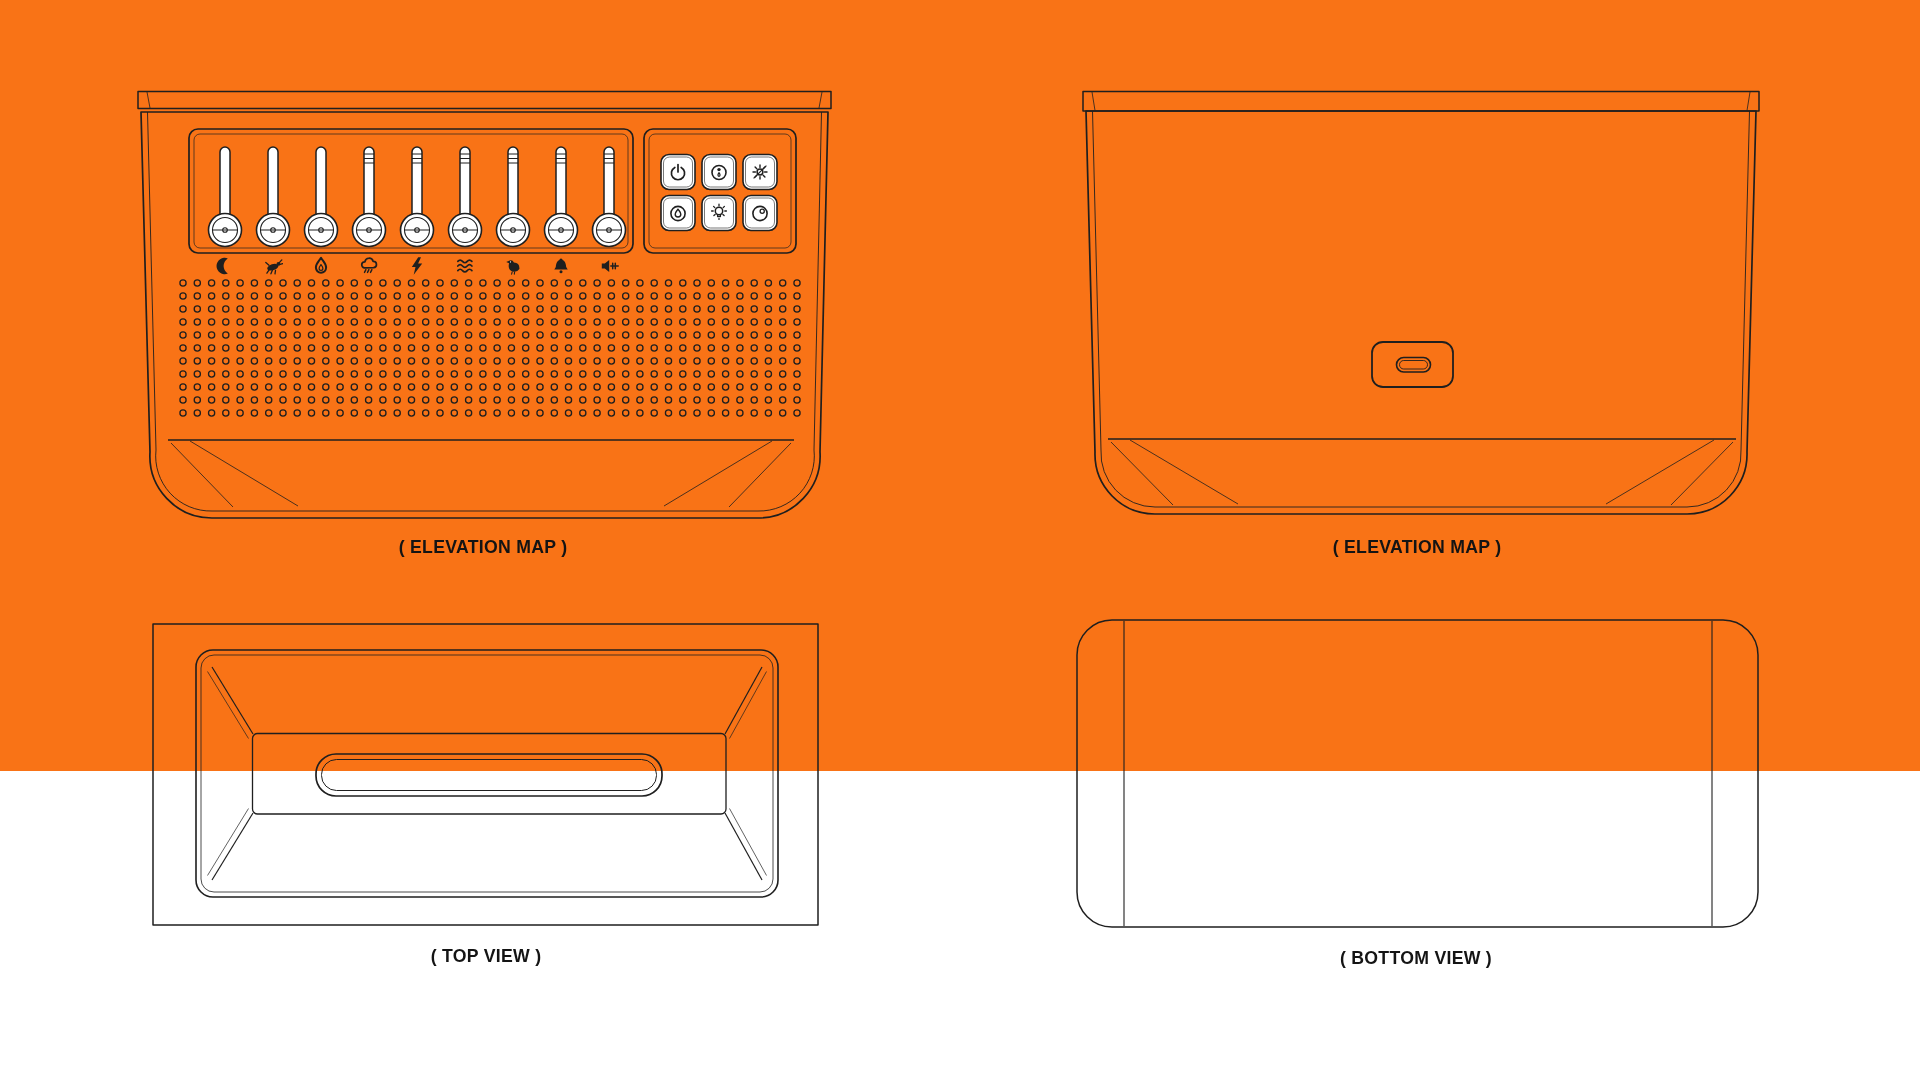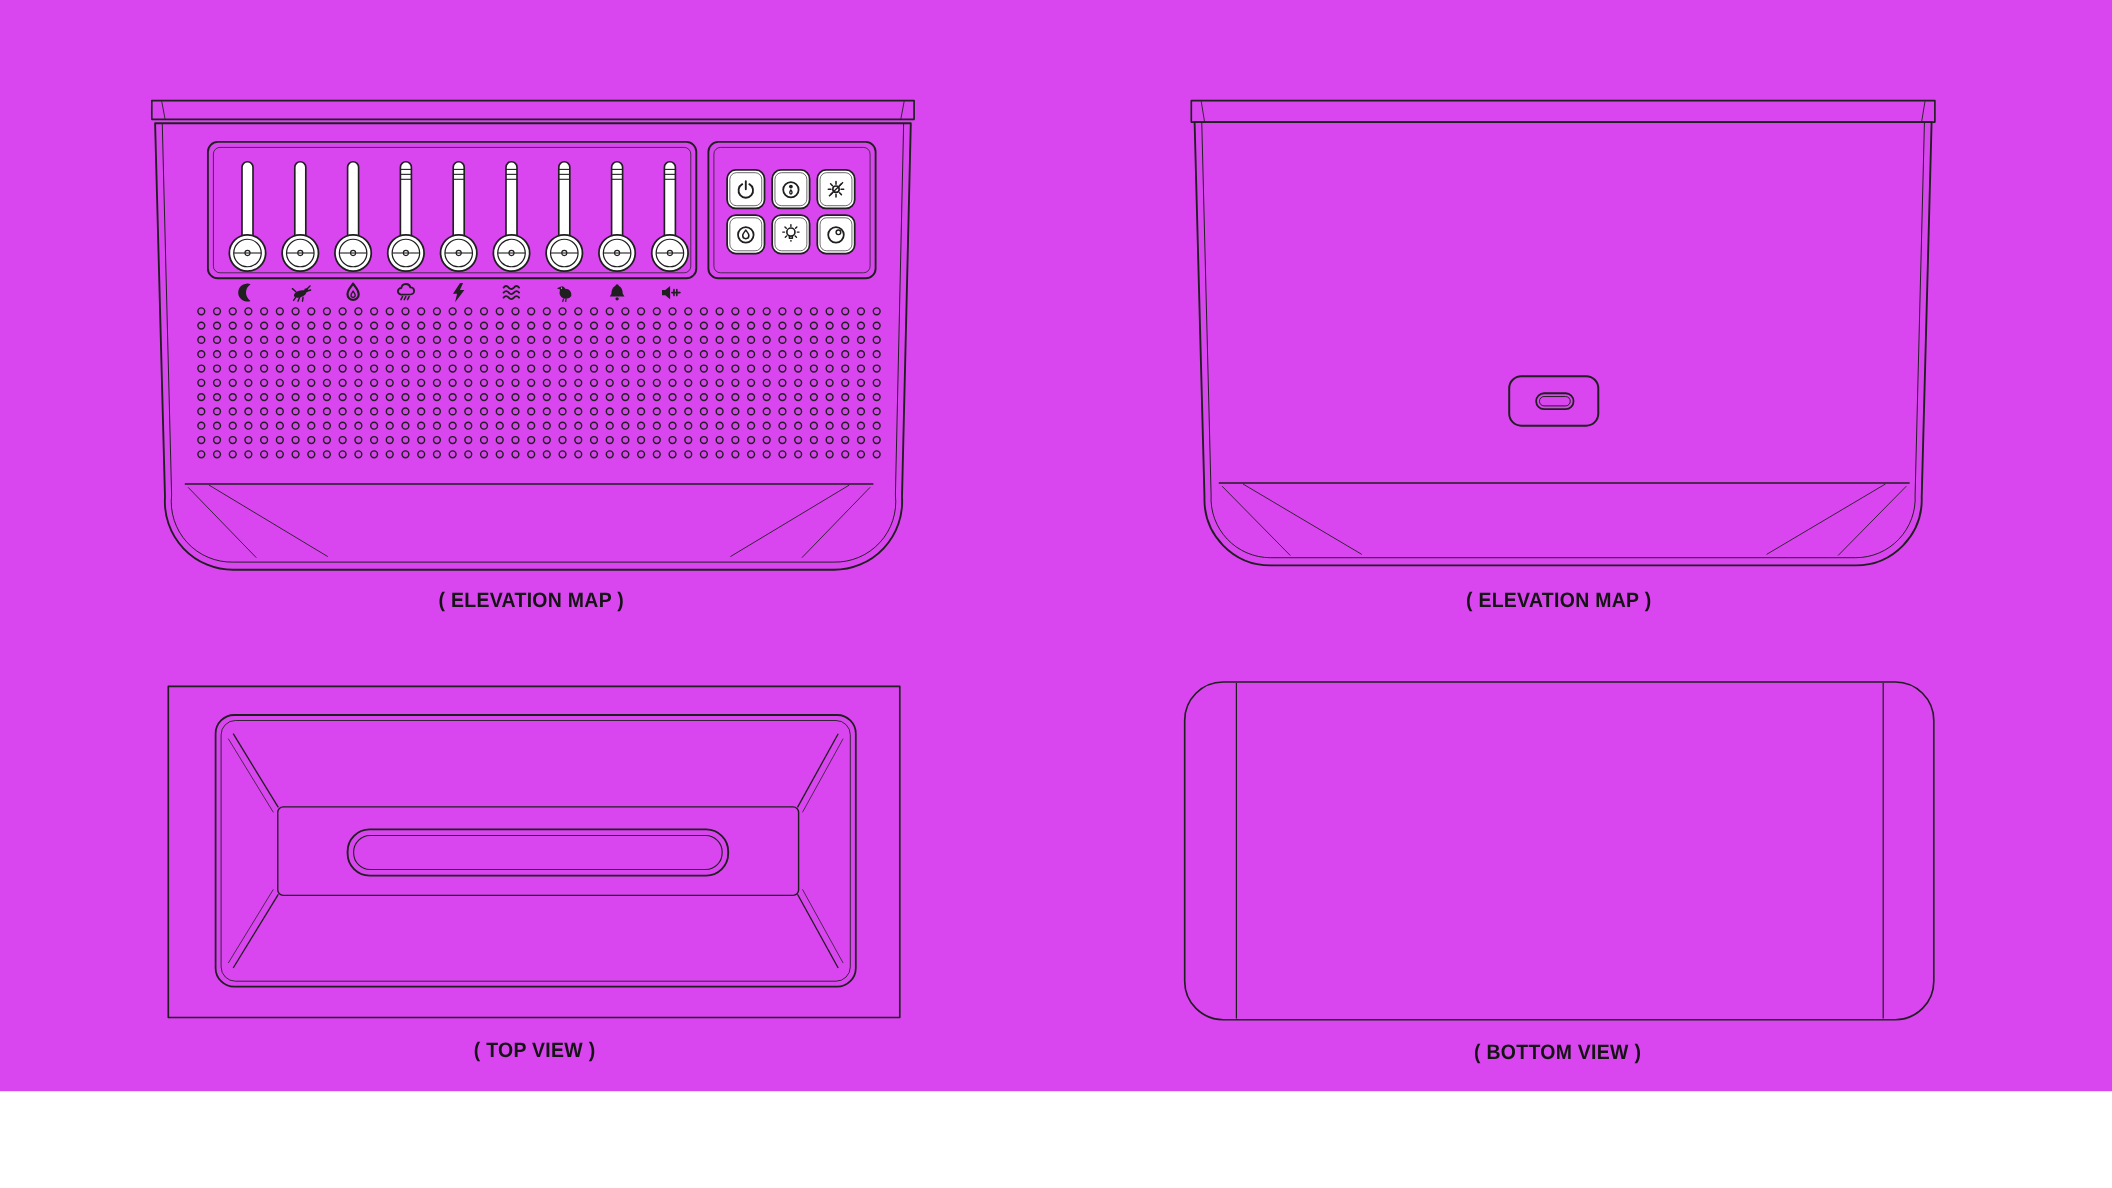--- a/index.html
+++ b/index.html
@@ -1,16 +1,16 @@
 <!DOCTYPE html>
 <html><head>
 <meta charset="utf-8">
 <style>
   html,body{margin:0;padding:0;background:#ffffff;width:1920px;height:1080px;overflow:hidden;}
-  .stage{position:relative;width:1920px;height:992px;background:#d946ef;font-family:"Liberation Sans",sans-serif;}
+  .stage{position:relative;width:1920px;height:771px;background:#f97316;font-family:"Liberation Sans",sans-serif;}
   svg{position:absolute;left:0;top:0;display:block;}
   .view-label{
     position:absolute;width:360px;text-align:center;
     font-family:"Liberation Sans",sans-serif;font-weight:700;font-size:19px;
     color:#141414;letter-spacing:.3px;transform:scaleX(.93);white-space:nowrap;
   }
 </style>
 </head>
 <body>
 

